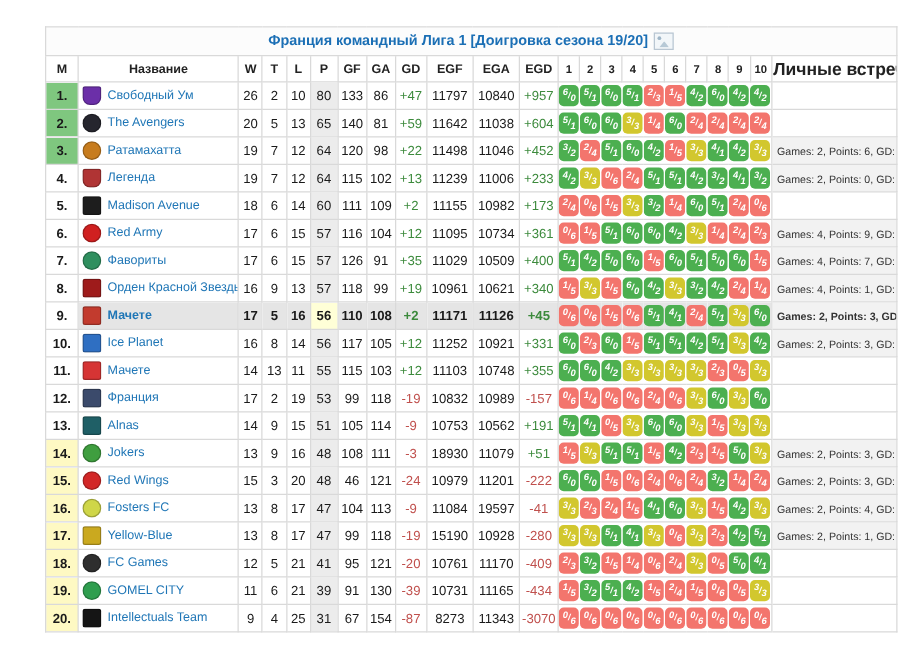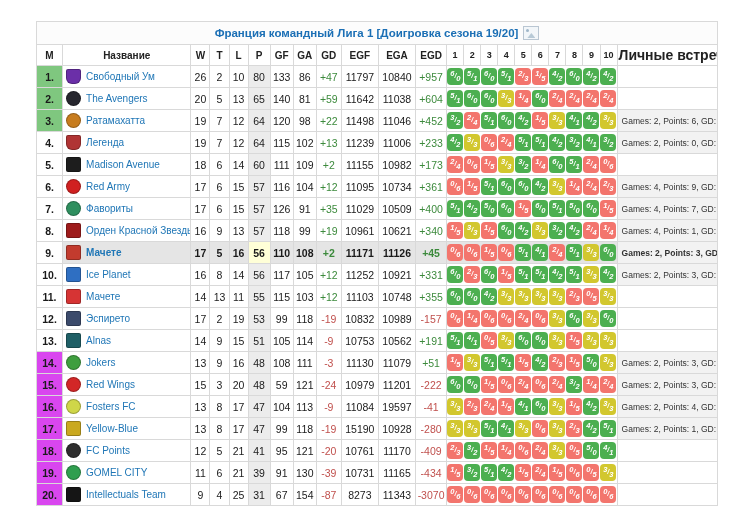--- a/index.html
+++ b/index.html
@@ -8,21 +8,21 @@
   table{border-collapse:collapse;table-layout:fixed;width:100%;}
   td,th{border:1px solid #d9d9d9;padding:0 1px;height:20px;text-align:center;overflow:hidden;white-space:nowrap;vertical-align:middle;}
   tr.team td{height:21px;}
   .title-cell{height:22px;background:#fcfcfc;font-weight:bold;color:#1b6fb5;font-size:11.5px;}
   .title-inner{display:inline-flex;align-items:center;gap:5px;justify-content:center;}
   thead th{background:#fff;font-weight:bold;font-size:10px;color:#222;}
   th.round-h{font-size:9px;}
   th.personal-h{font-size:14px;}
   td.place{font-weight:bold;background:#fff;}
   td.zone-green{background:#7fc77f;}
-  td.zone-pink{background:#d946ef;margin-top:17px;}
+  td.zone-pink{background:#fef9c3;margin-top:17px;}
   td.name-cell{text-align:left;padding-left:3px;}
   .name-inner{display:flex;align-items:center;gap:5px;}
   .logo{flex:0 0 13px;width:13px;height:13px;display:inline-block;border:1px solid rgba(0,0,0,.25);}
   .logo.circle{border-radius:50%;}
   .logo.square{border-radius:2px;}
   .logo.shield{border-radius:2px 2px 6px 6px;}
   a.team-link{color:#1f76b6;text-decoration:none;font-size:10px;cursor:pointer;}
   td.pcol{background:#ececec;font-weight:normal;}
   .pos{color:#3c8a3c;}
   .neg{color:#c0504d;}
@@ -438,21 +438,21 @@
           <td class="bcell"><span class="badge l"><span class="fh">2</span><span class="fs">/</span><span class="fl">3</span></span></td>
           <td class="bcell"><span class="badge l"><span class="fh">0</span><span class="fs">/</span><span class="fl">5</span></span></td>
           <td class="bcell"><span class="badge d"><span class="fh">3</span><span class="fs">/</span><span class="fl">3</span></span></td>
           <td class="personal"></td>
         </tr>
         <tr class="team">
           <td class="place">12.</td>
           <td class="name-cell">
             <span class="name-inner">
               <span class="logo square" style="background: rgb(59, 74, 107);"></span>
-              <a class="team-link">Эспирето</a>
+              <a class="team-link">Франция</a>
             </span>
           </td>
           <td class="">17</td>
           <td class="">2</td>
           <td class="">19</td>
           <td class="pcol">53</td>
           <td class="">99</td>
           <td class="">118</td>
           <td class="neg">-19</td>
           <td>10832</td>
@@ -508,21 +508,21 @@
               <a class="team-link">Jokers</a>
             </span>
           </td>
           <td class="">13</td>
           <td class="">9</td>
           <td class="">16</td>
           <td class="pcol">48</td>
           <td class="">108</td>
           <td class="">111</td>
           <td class="neg">-3</td>
-          <td>11130</td>
+          <td>18930</td>
           <td>11079</td>
           <td class="pos">+51</td>
           <td class="bcell"><span class="badge l"><span class="fh">1</span><span class="fs">/</span><span class="fl">5</span></span></td>
           <td class="bcell"><span class="badge d"><span class="fh">3</span><span class="fs">/</span><span class="fl">3</span></span></td>
           <td class="bcell"><span class="badge w"><span class="fh">5</span><span class="fs">/</span><span class="fl">1</span></span></td>
           <td class="bcell"><span class="badge w"><span class="fh">5</span><span class="fs">/</span><span class="fl">1</span></span></td>
           <td class="bcell"><span class="badge l"><span class="fh">1</span><span class="fs">/</span><span class="fl">5</span></span></td>
           <td class="bcell"><span class="badge w"><span class="fh">4</span><span class="fs">/</span><span class="fl">2</span></span></td>
           <td class="bcell"><span class="badge l"><span class="fh">2</span><span class="fs">/</span><span class="fl">3</span></span></td>
           <td class="bcell"><span class="badge l"><span class="fh">1</span><span class="fs">/</span><span class="fl">5</span></span></td>
@@ -535,21 +535,21 @@
           <td class="name-cell">
             <span class="name-inner">
               <span class="logo circle" style="background: rgb(210, 39, 39);"></span>
               <a class="team-link">Red Wings</a>
             </span>
           </td>
           <td class="">15</td>
           <td class="">3</td>
           <td class="">20</td>
           <td class="pcol">48</td>
-          <td class="">59</td>
+          <td class="">46</td>
           <td class="">121</td>
           <td class="neg">-24</td>
           <td>10979</td>
           <td>11201</td>
           <td class="neg">-222</td>
           <td class="bcell"><span class="badge w"><span class="fh">6</span><span class="fs">/</span><span class="fl">0</span></span></td>
           <td class="bcell"><span class="badge w"><span class="fh">6</span><span class="fs">/</span><span class="fl">0</span></span></td>
           <td class="bcell"><span class="badge l"><span class="fh">1</span><span class="fs">/</span><span class="fl">5</span></span></td>
           <td class="bcell"><span class="badge l"><span class="fh">0</span><span class="fs">/</span><span class="fl">6</span></span></td>
           <td class="bcell"><span class="badge l"><span class="fh">2</span><span class="fs">/</span><span class="fl">4</span></span></td>
@@ -618,21 +618,21 @@
           <td class="bcell"><span class="badge l"><span class="fh">2</span><span class="fs">/</span><span class="fl">3</span></span></td>
           <td class="bcell"><span class="badge w"><span class="fh">4</span><span class="fs">/</span><span class="fl">2</span></span></td>
           <td class="bcell"><span class="badge w"><span class="fh">5</span><span class="fs">/</span><span class="fl">1</span></span></td>
           <td class="personal filled">Games: 2, Points: 1, GD: -2</td>
         </tr>
         <tr class="team">
           <td class="place zone-pink">18.</td>
           <td class="name-cell">
             <span class="name-inner">
               <span class="logo circle" style="background: rgb(46, 46, 46);"></span>
-              <a class="team-link">FC Points</a>
+              <a class="team-link">FC Games</a>
             </span>
           </td>
           <td class="">12</td>
           <td class="">5</td>
           <td class="">21</td>
           <td class="pcol">41</td>
           <td class="">95</td>
           <td class="">121</td>
           <td class="neg">-20</td>
           <td>10761</td>

